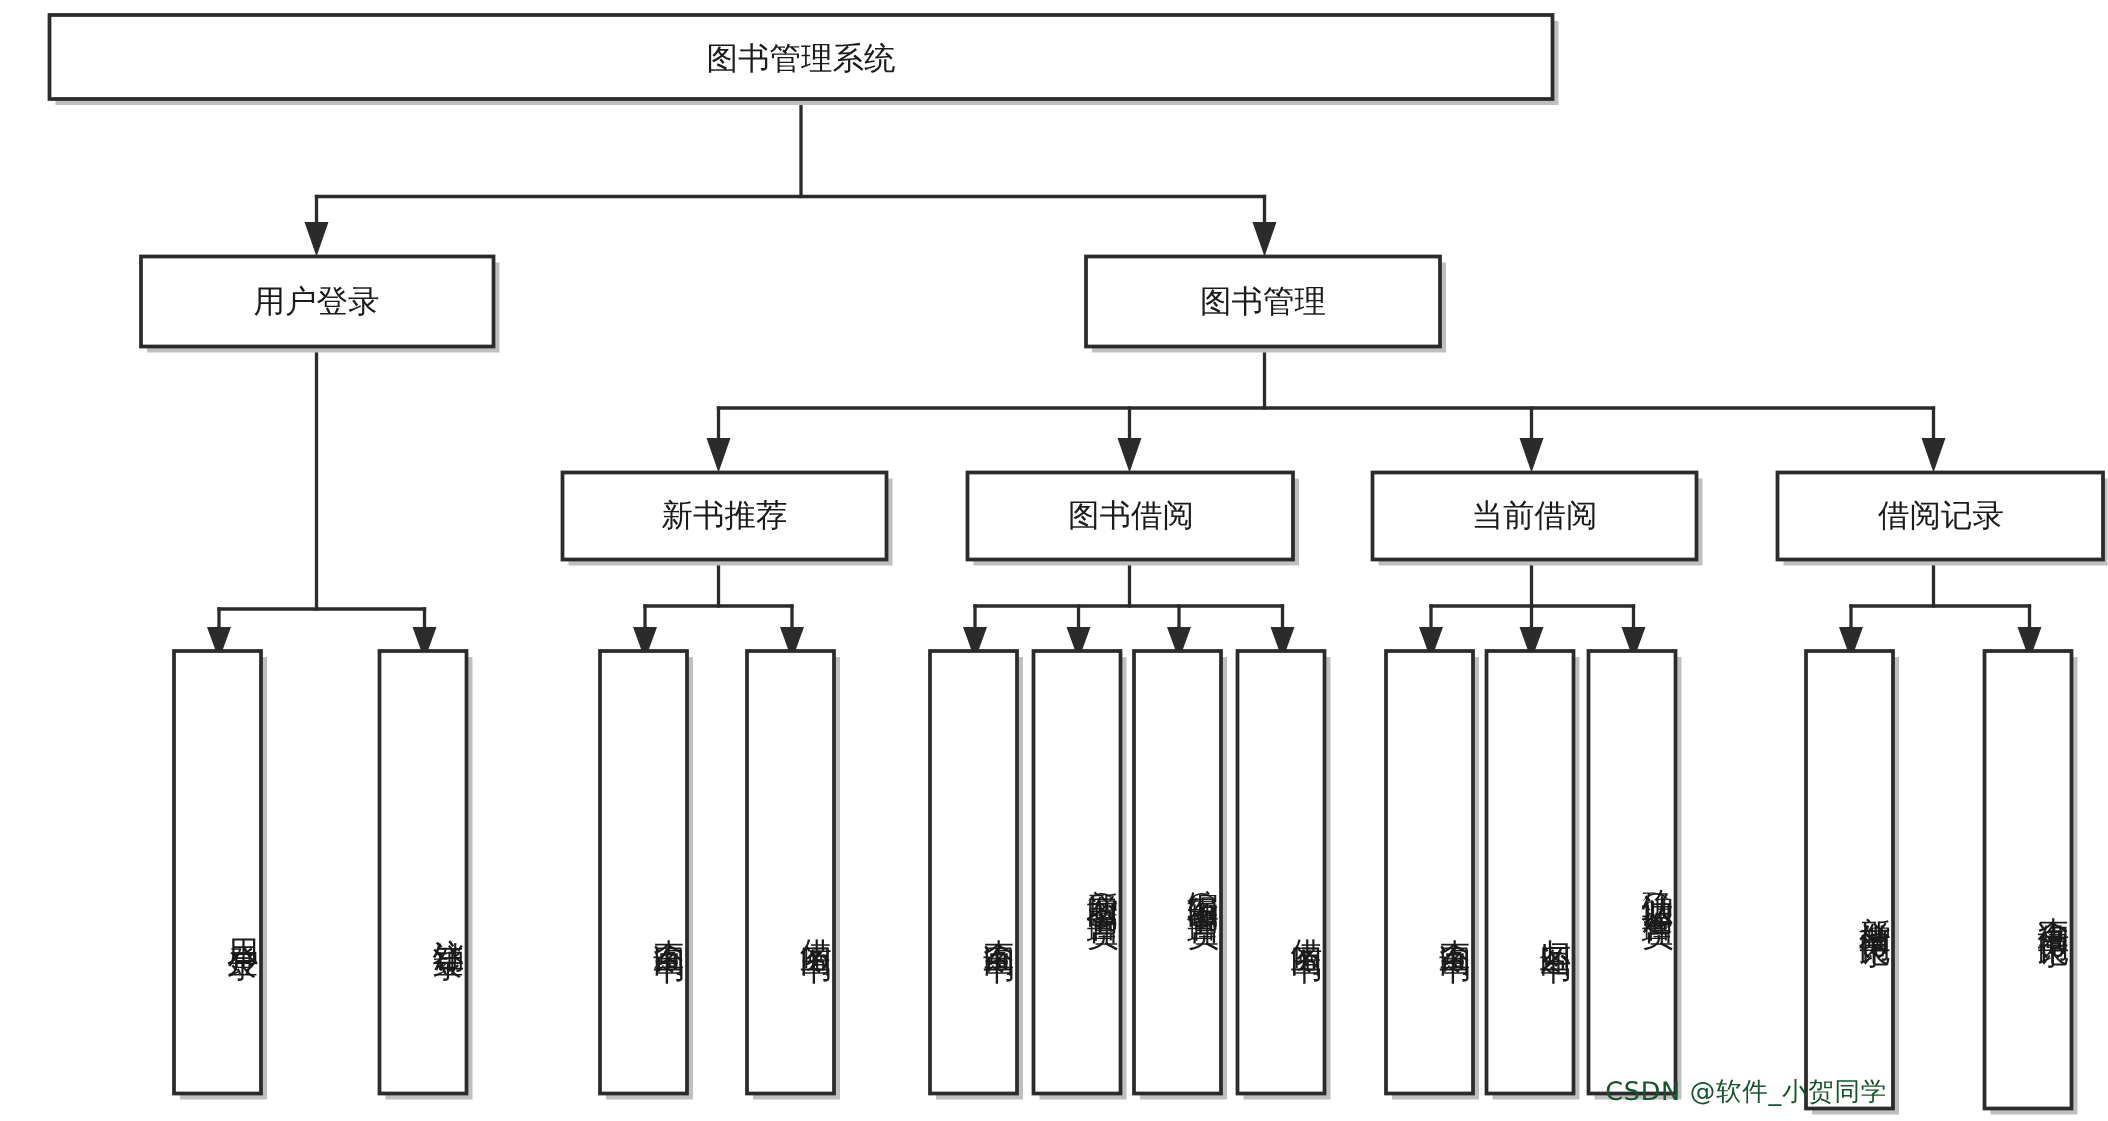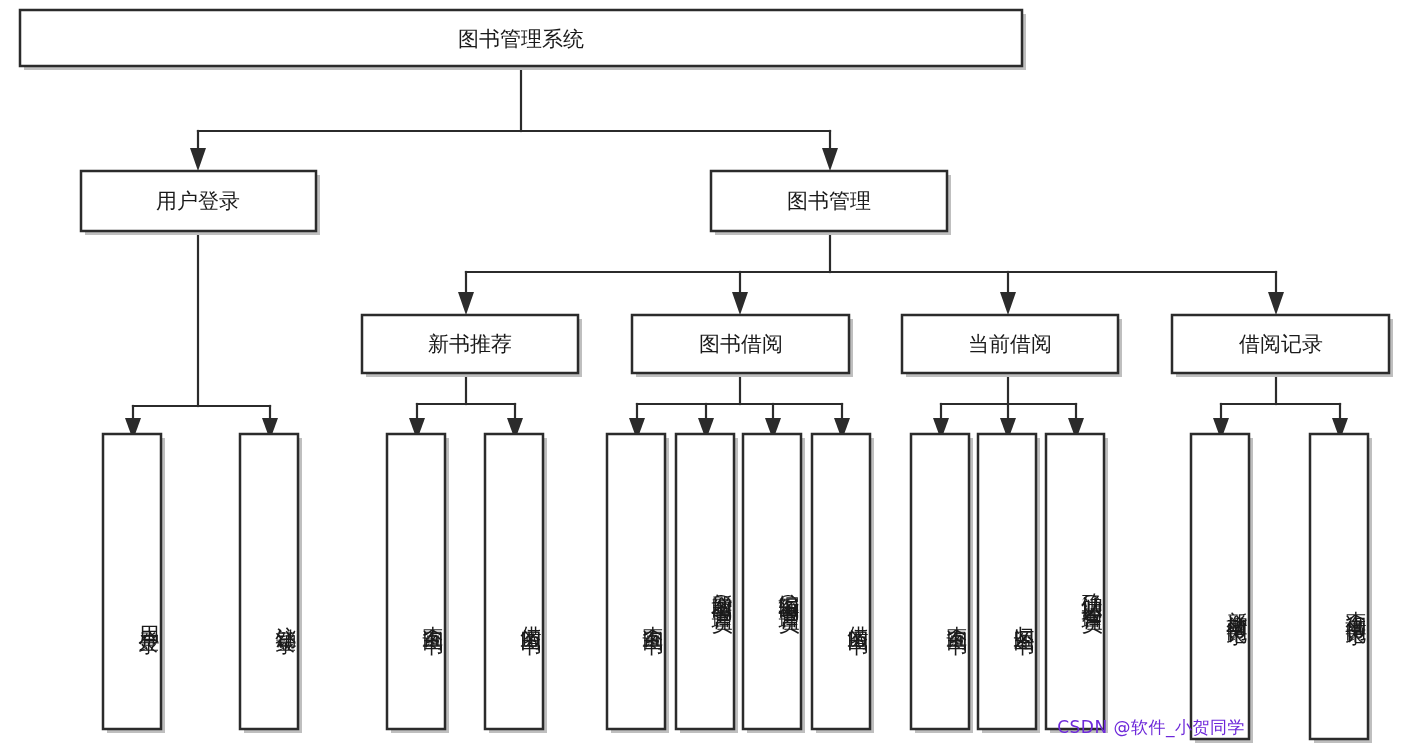--- a/index.html
+++ b/index.html
@@ -11,20 +11,21 @@
     width: 1405px;
     height: 747px;
     overflow: hidden;
     font-family: "DejaVu Sans", "Liberation Sans", sans-serif;
   }
   #diagram-root {
     position: relative;
     width: 1253px;
     height: 747px;
     background: #ffffff;
+    margin-left: 13px;
   }
   svg#flowchart {
     position: absolute;
     top: 0;
     left: 0;
     width: 1405px;
     height: 747px;
   }
   .node-box {
     fill: #ffffff;
@@ -68,21 +69,21 @@
     white-space: nowrap;
     pointer-events: none;
     user-select: none;
   }
   .watermark {
     position: absolute;
     right: 8px;
     bottom: 8px;
     font-family: "DejaVu Sans", "Liberation Sans", sans-serif;
     font-size: 17px;
-    color: #6d28d9;
+    color: #14532d;
     white-space: nowrap;
     letter-spacing: 0.5px;
   }
 </style>
 </head>
 <body>
 
 <div id="diagram-root">
 
   <svg id="flowchart" viewBox="0 0 1405 747">

